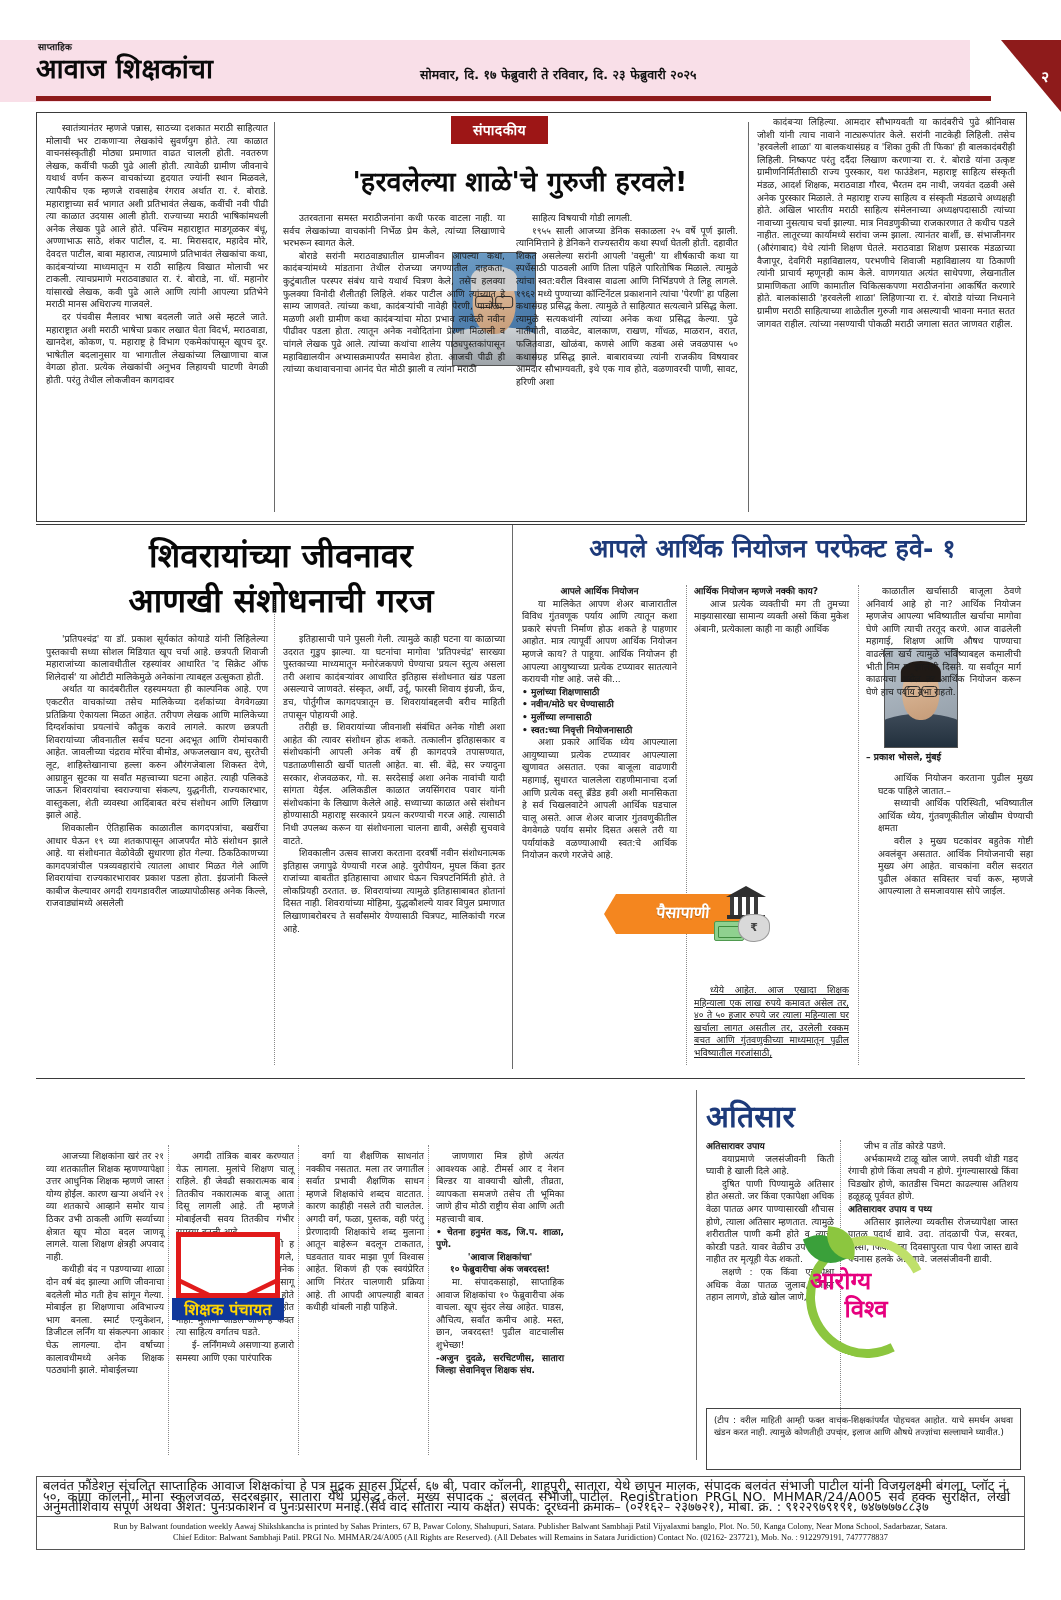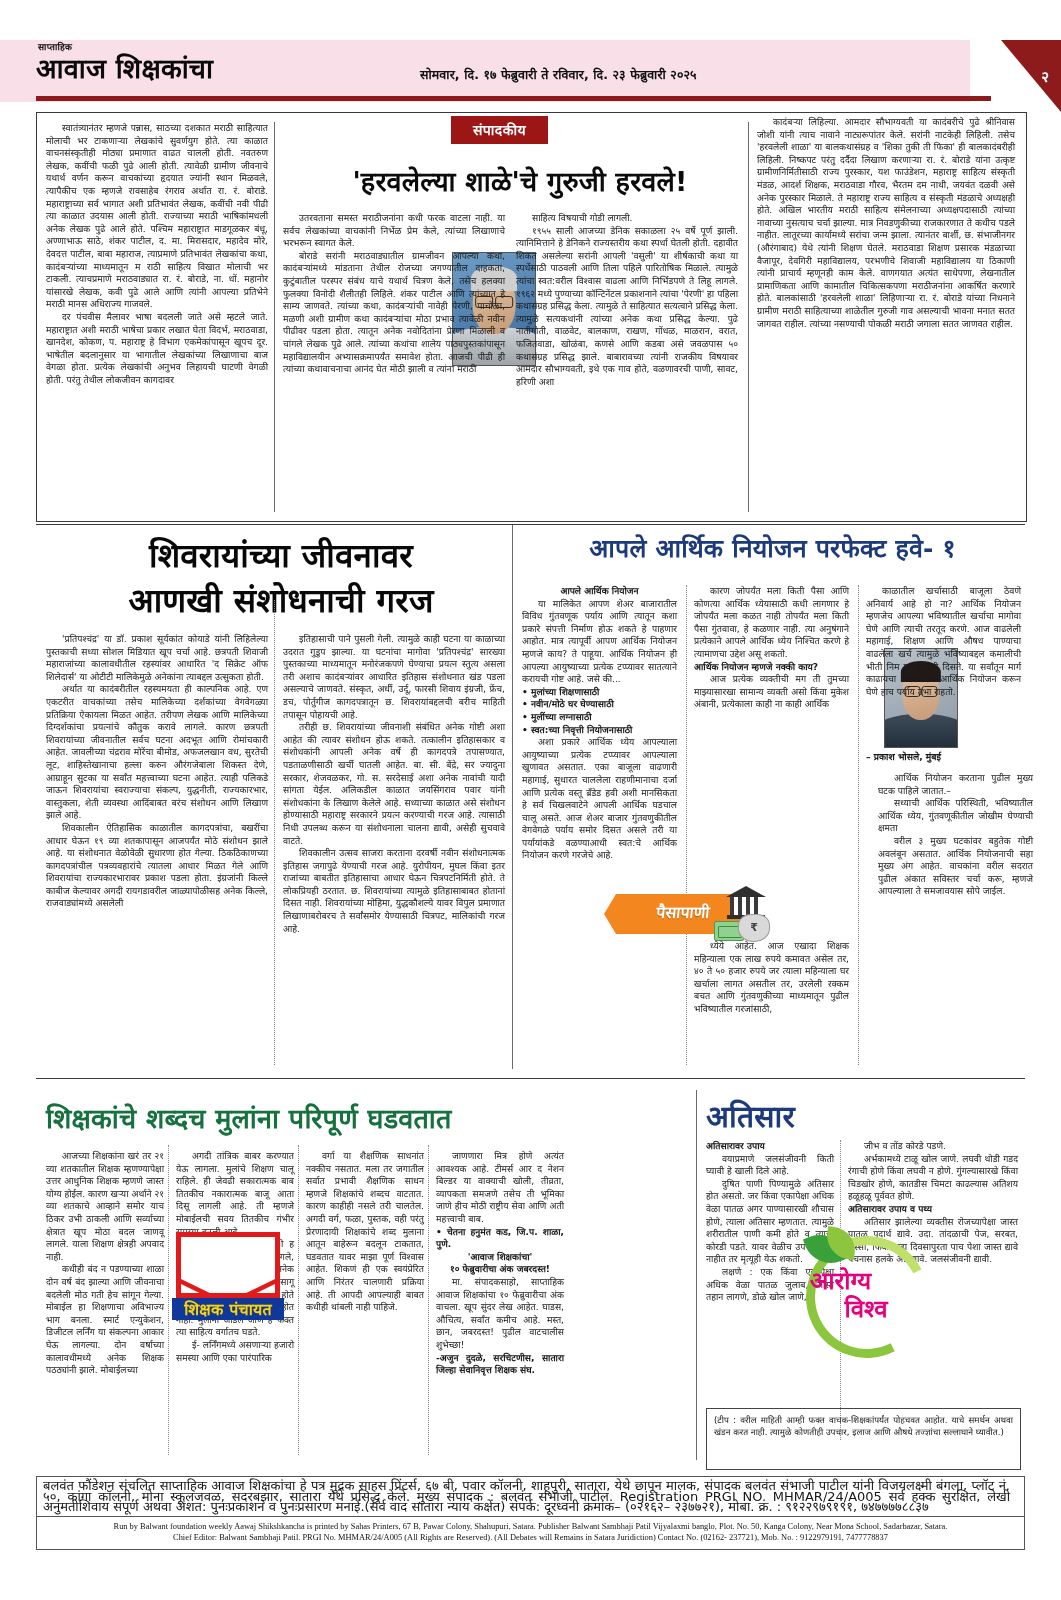--- a/index.html
+++ b/index.html
@@ -281,21 +281,20 @@
     <p>या मालिकेत आपण शेअर बाजारातील विविध गुंतवणूक पर्याय आणि त्यातून कशा प्रकारे संपत्ती निर्माण होऊ शकते हे पाहणार आहोत. मात्र त्यापूर्वी आपण आर्थिक नियोजन म्हणजे काय? ते पाहूया. आर्थिक नियोजन ही आपल्या आयुष्याच्या प्रत्येक टप्प्यावर सातत्याने करायची गोष्ट आहे. जसे की...</p>
     <p class="noind bold">• मुलांच्या शिक्षणासाठी</p>
     <p class="noind bold">• नवीन/मोठे घर घेण्यासाठी</p>
     <p class="noind bold">• मुलींच्या लग्नासाठी</p>
     <p class="noind bold">• स्वत:च्या निवृत्ती नियोजनासाठी</p>
     <p>अशा प्रकारे आर्थिक ध्येय आपल्याला आयुष्याच्या प्रत्येक टप्प्यावर आपल्याला खुणावत असतात. एका बाजूला वाढणारी महागाई, सुधारत चाललेला राहणीमानाचा दर्जा आणि प्रत्येक वस्तू ब्रँडेड हवी अशी मानसिकता हे सर्व चिखलवाटेने आपली आर्थिक घडचाल चालू असते. आज शेअर बाजार गुंतवणुकीतील वेगवेगळे पर्याय समोर दिसत असले तरी या पर्यायांकडे वळण्याआधी स्वत:चे आर्थिक नियोजन करणे गरजेचे आहे.</p>
   </div>
   <div class="dotcol" style="left:686px;top:585px;height:480px;"></div>
 
   <div class="body-col" style="position:absolute;left:694px;top:585px;width:155px;">
-    <p>कारण जोपर्यंत मला किती पैसा आणि कोणत्या आर्थिक ध्येयासाठी कधी लागणार हे जोपर्यंत मला कळत नाही तोपर्यंत मला किती पैसा गुंतवावा, हे कळणार नाही. त्या अनुषंगाने प्रत्येकाने आपले आर्थिक ध्येय निश्चित करणे हे त्यामाणचा उद्देश असू शकतो.</p>
     <p class="noind bold">आर्थिक नियोजन म्हणजे नक्की काय?</p>
     <p>आज प्रत्येक व्यक्तीची मग ती तुमच्या माझ्यासारखा सामान्य व्यक्ती असो किंवा मुकेश अंबानी, प्रत्येकाला काही ना काही आर्थिक</p>
   </div>
   <div class="dotcol" style="left:858px;top:585px;height:480px;"></div>
 
   <div class="photo" style="left:884px;top:648px;width:72px;height:98px;">
     <div class="sky" style="background:linear-gradient(160deg,#b9c3cc,#8c97a2);"></div>
     <div class="shoulders" style="background:linear-gradient(180deg,#3d4a58,#22303d);"></div>
     <div class="head"></div>
     <div class="hair dark"></div>
@@ -321,27 +320,26 @@
       <div class="roof"></div>
       <div class="cols"></div>
       <div class="base"></div>
     </div>
     <div class="cash"></div>
     <div class="bag">
         <span>₹</span>
       </div>
   </div>
 
-  <div class="body-col" style="position:absolute;left:694px;top:940px;width:155px;">
+  <div class="body-col" style="position:absolute;left:694px;top:984px;width:155px;text-decoration:underline;">
     <p>ध्येये आहेत. आज एखादा शिक्षक महिन्याला एक लाख रुपये कमावत असेल तर, ४० ते ५० हजार रुपये जर त्याला महिन्याला घर खर्चाला लागत असतील तर, उरलेली रक्कम बचत आणि गुंतवणुकीच्या माध्यमातून पुढील भविष्यातील गरजांसाठी,</p>
   </div>
 
   <div class="hline" style="left:36px;top:1078px;width:989px;"></div>
 
-  <div class="h-green" style="left:46px;top:1100px;width:640px;font-size:27px;line-height:38px;">शिक्षकांचे शब्दच मुलांना परिपूर्ण घडवतात</div>
 
   <div class="body-col" style="position:absolute;left:46px;top:1150px;width:118px;">
     <p>आजच्या शिक्षकांना खरं तर २१ व्या शतकातील शिक्षक म्हणण्यापेक्षा उत्तर आधुनिक शिक्षक म्हणणे जास्त योग्य होईल. कारण खऱ्या अर्थाने २१ व्या शतकाचे आव्हाने समोर याच ठिकर उभी ठाकली आणि सर्व्याच्या क्षेत्रात खूप मोठा बदल जाणवू लागले. याला शिक्षण क्षेत्रही अपवाद नाही.</p>
     <p>कधीही बंद न पडण्याच्या शाळा दोन वर्ष बंद झाल्या आणि जीवनाचा बदलेली मोठ गती हेच सांगून गेल्या. मोबाईल हा शिक्षणाचा अविभाज्य भाग बनला. स्मार्ट एन्युकेशन, डिजीटल लर्निंग या संकल्पना आकार घेऊ लागल्या. दोन वर्षाच्या कालावधीमध्ये अनेक शिक्षक पठठ्यांनी झाले. मोबाईलच्या</p>
   </div>
   <div class="dotcol" style="left:168px;top:1145px;height:310px;"></div>
 
   <div class="body-col" style="position:absolute;left:176px;top:1150px;width:118px;">
     <p>अगदी तांत्रिक बाबर करण्यात येऊ लागला. मुलांचे शिक्षण चालू राहिले. ही जेवढी सकारात्मक बाब तितकीच नकारात्मक बाजू आता दिसू लागली आहे. ती म्हणजे मोबाईलची सवय तितकीच गंभीर समस्या बनली आहे.</p>
     <p>यामध्ये शिक्षक म्हणून म ी ह ी स म ू द लिहायला लागले, वाचायला लागले आणि अनेक युटयूब एण बनले. गण खरं सागू का? जे जग एका वर्गात निर्माण होते ना ते भळाचे झूम मिटिंग मध्ये होत नाही. मुलांनी जोडले जाणे हे फक्त त्या साहित्य वर्गातच घडते.</p>

